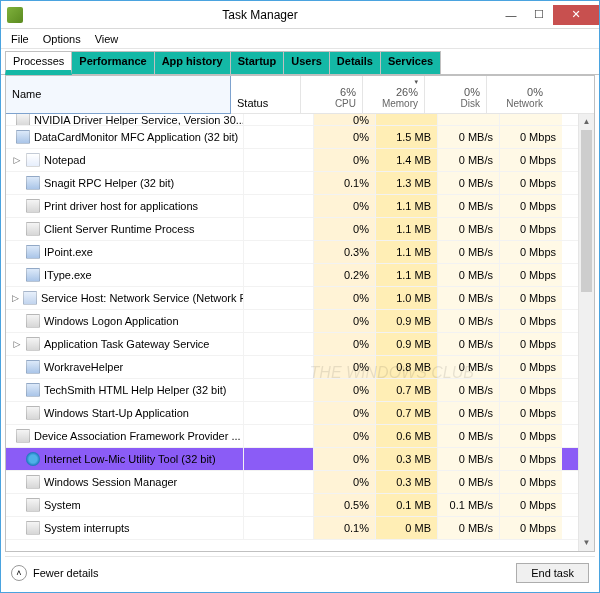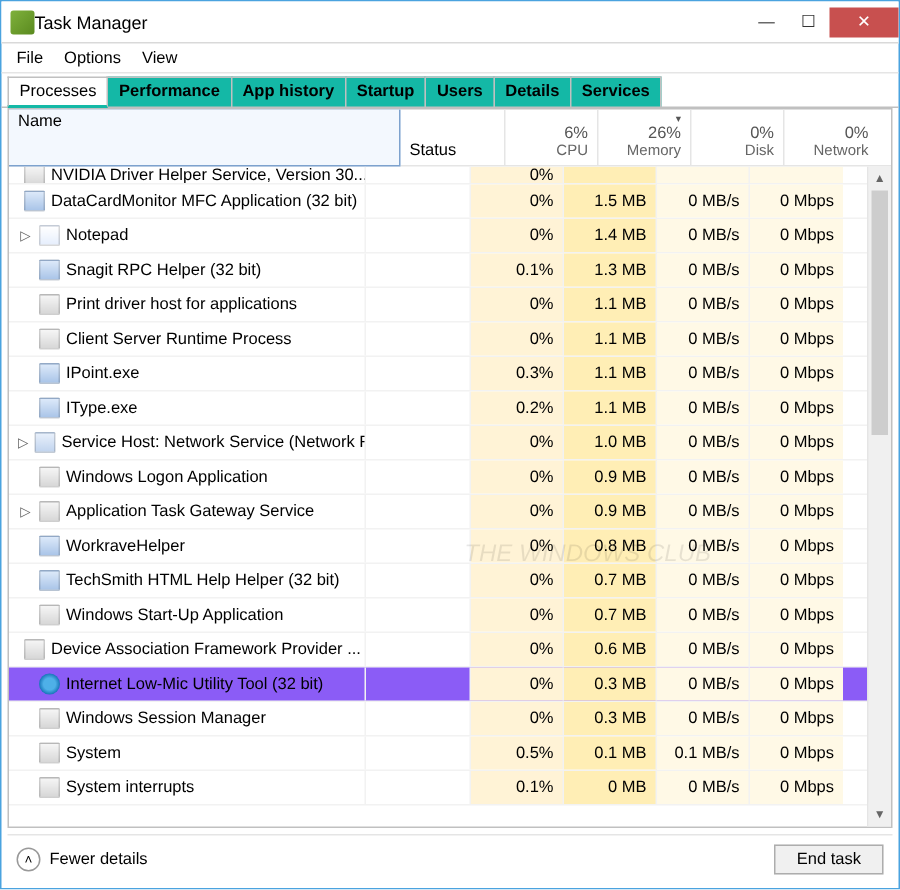--- a/index.html
+++ b/index.html
@@ -2,44 +2,44 @@
 <html><head>
 <meta charset="utf-8">
 <style>
 * { box-sizing: border-box; margin: 0; padding: 0; font-family: "Segoe UI", Tahoma, sans-serif; }
 body { background: #fff; width: 600px; height: 593px; overflow: hidden; font-size: 11px; color: #000; }
 
 .window { border: 1px solid #4aa3df; width: 600px; height: 593px; display: flex; flex-direction: column; background: #fff; }
 
 
 .titlebar { height: 28px; background: #fff; display: flex; align-items: center; border-bottom: 1px solid #d9d9d9; position: relative; }
-.titlebar .title { flex: 1; font-size: 12px; }
+.titlebar .title { flex: 1; text-align: center; font-size: 12px; }
 .titlebar .icon { width: 16px; height: 16px; margin-left: 6px; background: linear-gradient(135deg,#7fb13c,#5a8a1f); border-radius: 2px; }
 .win-btn { height: 20px; width: 28px; display: flex; align-items: center; justify-content: center; font-size: 11px; }
 .win-btn.close { background: #c8504f; color: #fff; width: 46px; height: 20px; }
 .win-btn.min, .win-btn.max { color: #333; }
 
 
 .menubar { height: 20px; display: flex; align-items: center; padding: 0 4px; gap: 2px; border-bottom: 1px solid #e5e5e5; font-size: 11px; }
 .menubar span { padding: 2px 6px; cursor: default; }
 
 
 .tabs { display: flex; padding: 0 4px; margin-top: 2px; font-size: 11px; }
 .tab { padding: 3px 7px; border: 1px solid #c0c0c0; border-bottom: none; background: #fff; margin-right: -1px; cursor: default; }
-.tab.active { background: #fff; position: relative; z-index: 2; border-bottom: 2px solid #14b8a6; }
+.tab.active { background: #fff; position: relative; z-index: 2; border-bottom: 5px solid #14b8a6; }
 .tab:not(.active) { background: #14b8a6; font-weight: bold; }
 .tabstrip-line { border-bottom: 1px solid #c0c0c0; margin-top: -1px; }
 
 
 .content { flex: 1; border: 1px solid #c0c0c0; margin: 0 4px 4px 4px; display: flex; flex-direction: column; overflow: hidden; }
 
 
 .header { display: flex; height: 38px; border-bottom: 1px solid #e5e5e5; font-size: 11px; align-items: stretch; }
 .hcol { border-right: 1px solid #e5e5e5; display: flex; flex-direction: column; justify-content: flex-end; padding: 2px 6px 4px 6px; }
-.hcol.name { width: 262px; justify-content: flex-start; border: 1px solid #7da2ce; background:#f3f8fe; margin:-1px 0 -1px -1px;}
+.hcol.name { width: 226px; justify-content: center; border: 1px solid #7da2ce; background:#f3f8fe; margin:-1px 0 -1px -1px;}
 .hcol.status { width: 70px; justify-content: flex-end; }
 .hcol.num { width: 62px; text-align: right; align-items: flex-end; }
 .hcol .pct { color: #555; }
 .hcol .lbl { color: #666; font-size: 10px; }
 .sort-ind { font-size: 7px; color:#555; text-align:center; }
 
 
 .rows { flex: 1; overflow-y: hidden; position: relative; }
 .scrollarea { position:absolute; left:0; top:0; right:16px; bottom:0; }
 .scrollbar { position:absolute; right:0; top:0; bottom:0; width:16px; background:#f0f0f0; border-left:1px solid #e5e5e5;}

